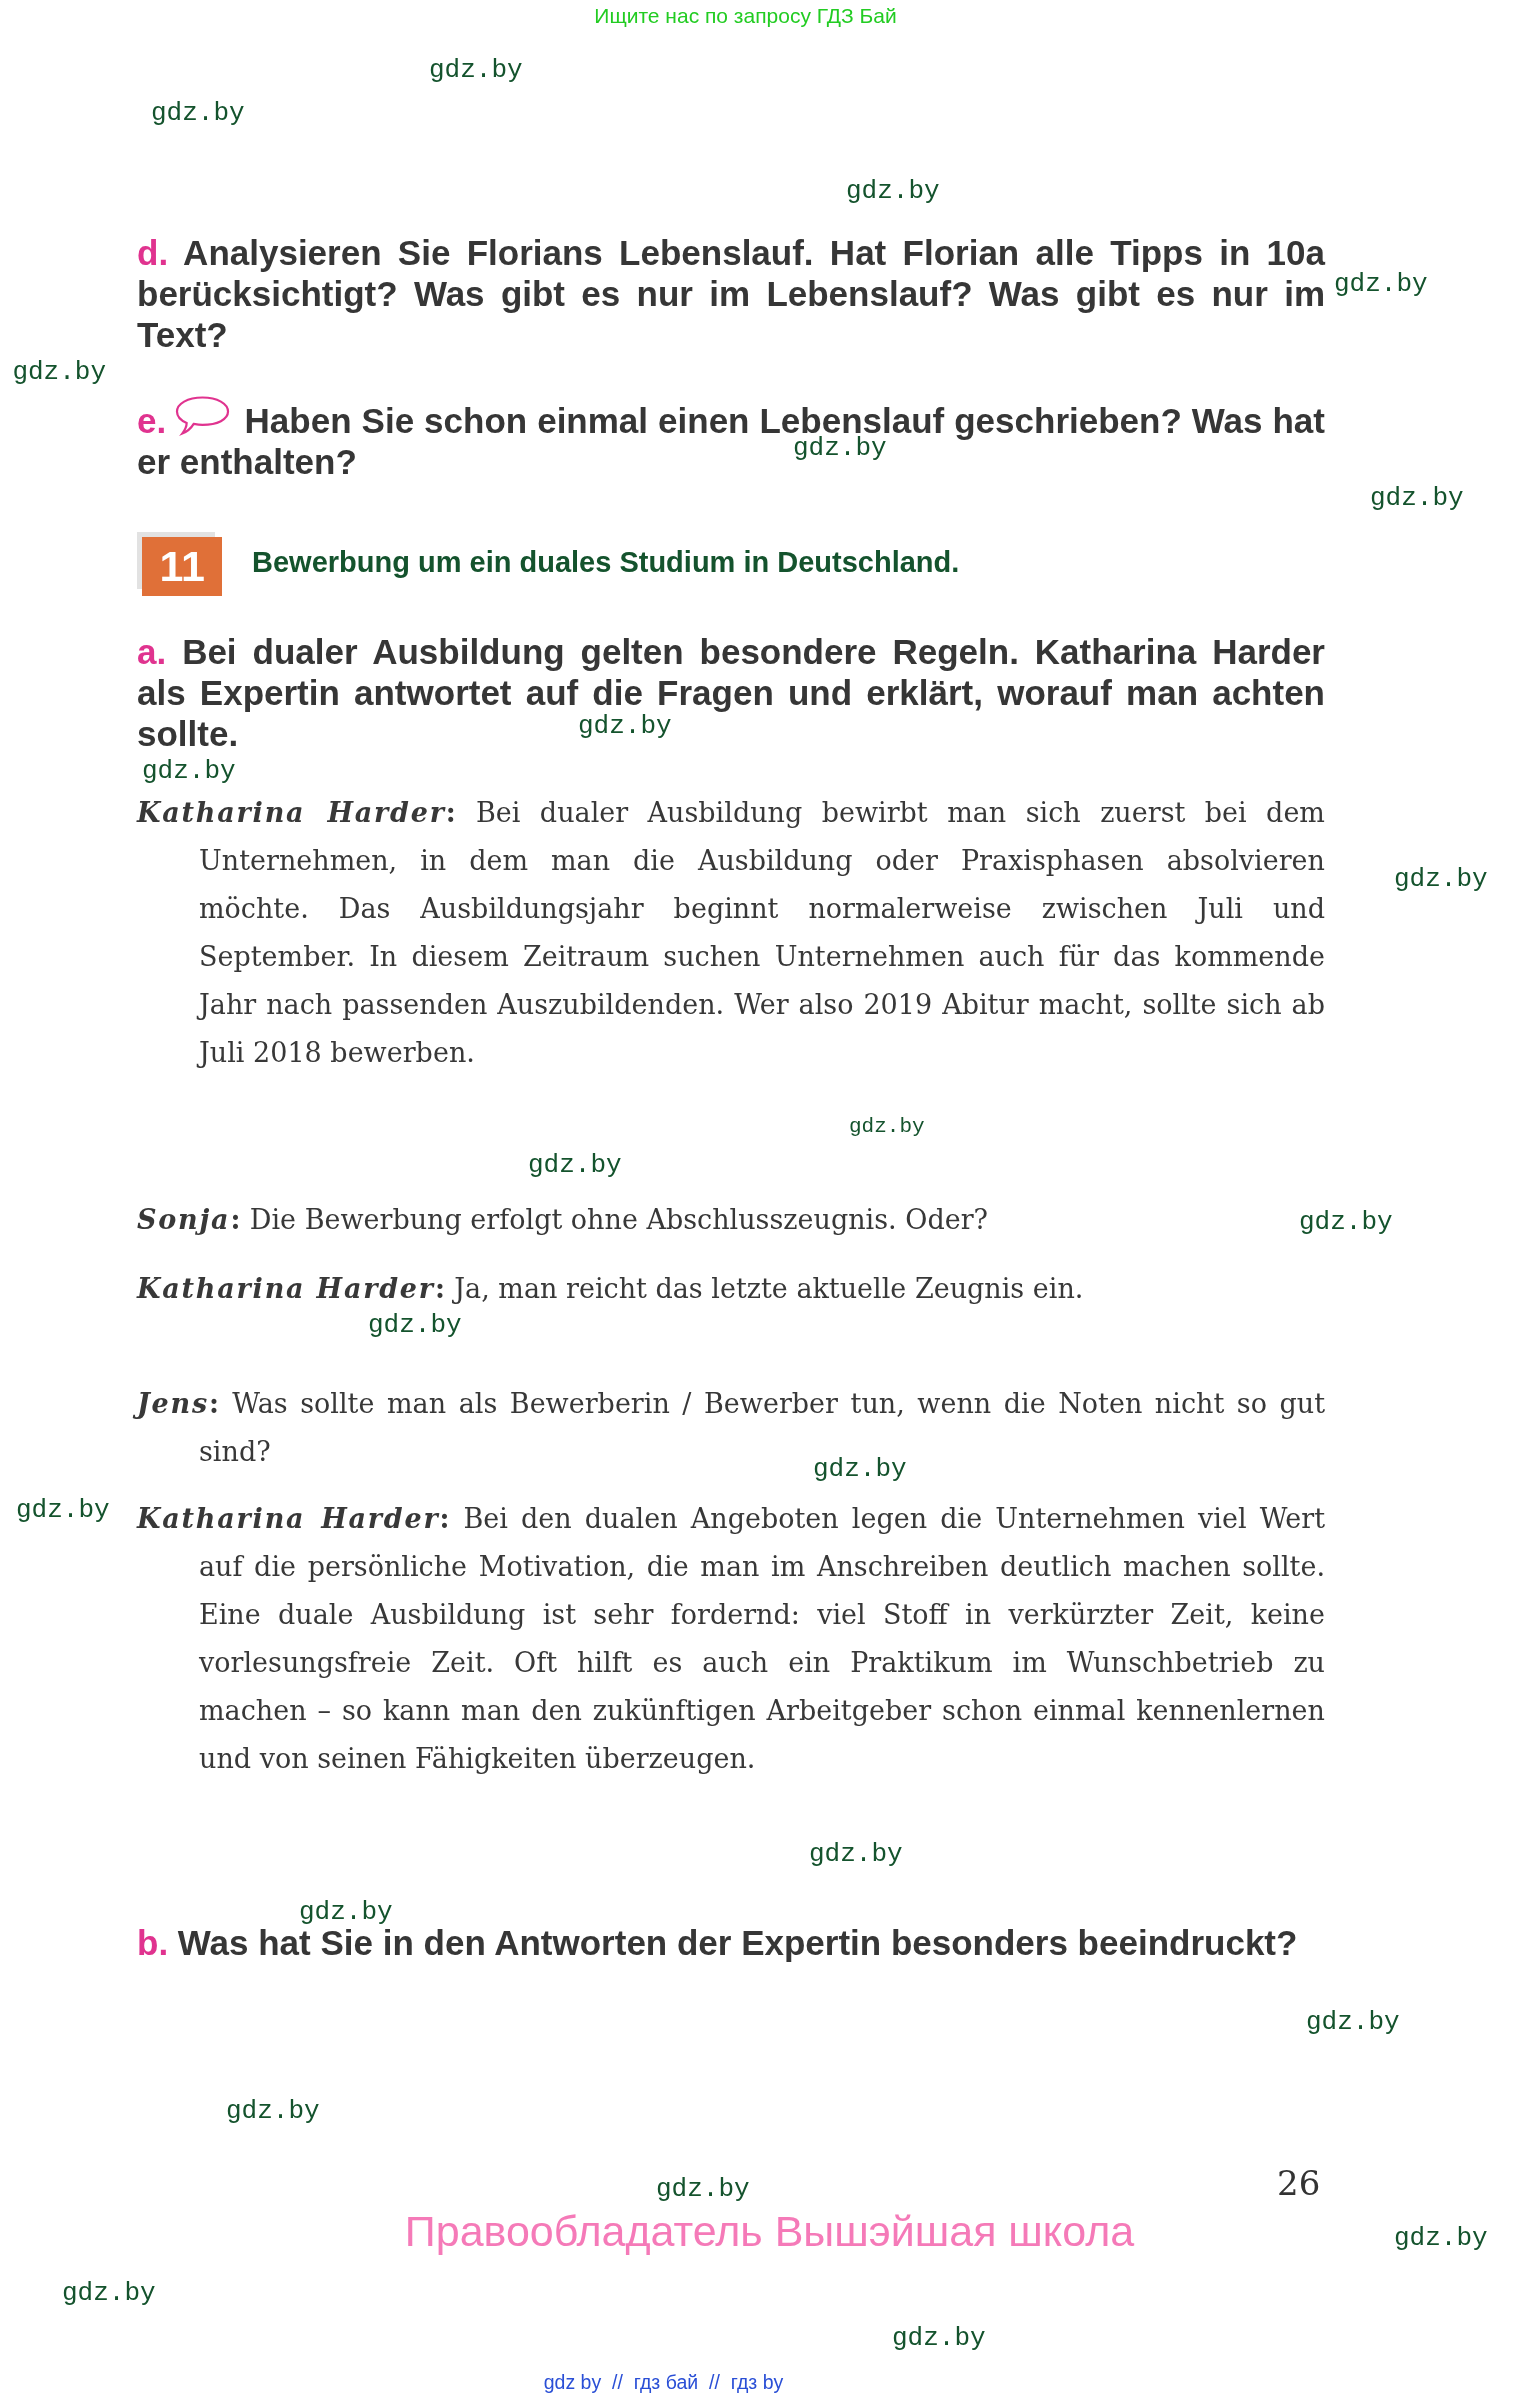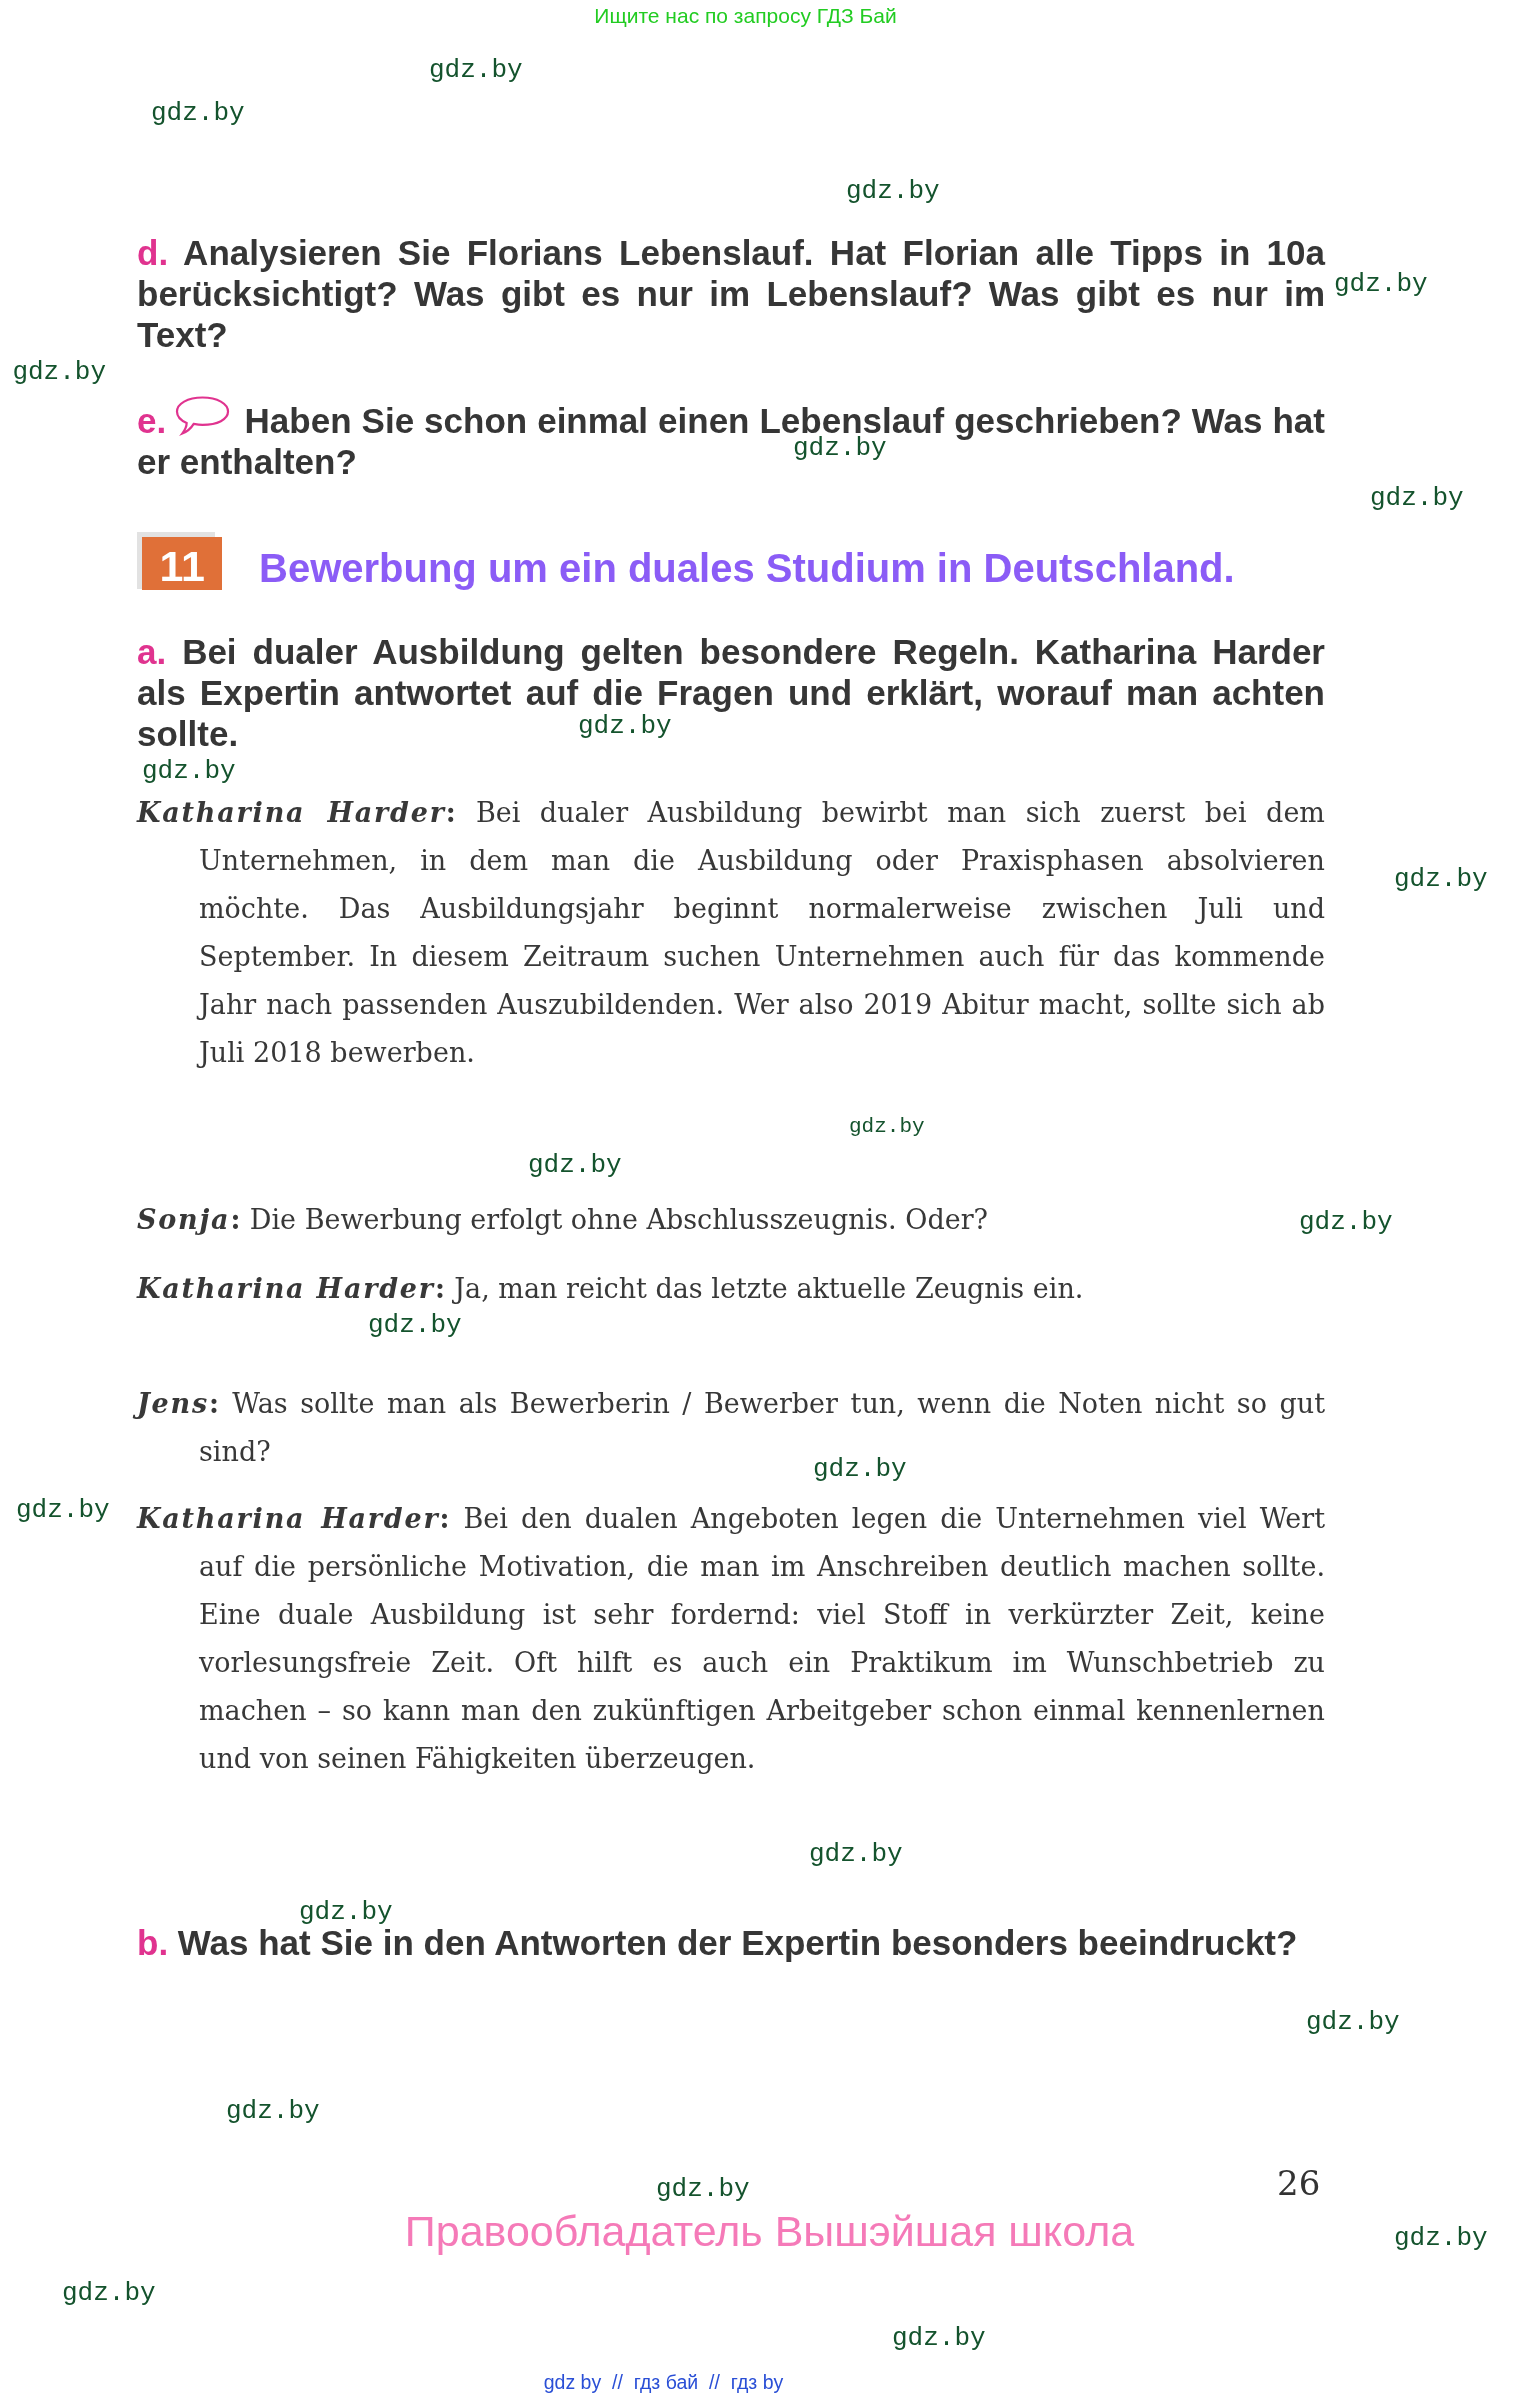--- a/index.html
+++ b/index.html
@@ -6,22 +6,22 @@
   body { width: 1539px; height: 2401px; position: relative; overflow: hidden; color: #333333; }
   .abs { position: absolute; }
   .topbanner { left: 0; width: 1491px; top: 3.5px; text-align: center; font-family: "Liberation Sans", sans-serif; font-size: 21px; color: #22cc22; }
   .wm { font-family: Liberation Mono, monospace; font-size: 26px; color: #14532d; white-space: nowrap; }
   .wm.small { font-size: 21px; }
   .task { left: 137px; width: 1188px; font-family: "Liberation Sans", sans-serif; font-weight: bold; font-size: 35px; line-height: 41px; color: #363636; text-align: justify; }
   .task .letter { color: #e0338f; }
   .bubble { display: inline-block; width: 59px; height: 44px; vertical-align: -5.3px; margin: 0 12.4px 0 7px; }
   .ex-head { left: 137px; top: 530px; height: 71px; }
   .ex-num-shadow { position: absolute; left: 0; top: 1.8px; width: 78px; height: 57px; background: #e2e2e2; }
-  .ex-num { position: absolute; left: 5.3px; top: 7px; width: 80px; height: 53px; background: #e07038; color: #ffffff; font-family: "Liberation Sans", sans-serif; font-weight: bold; font-size: 43px; line-height: 59px; text-align: center; }
-  .ex-title { position: absolute; left: 122px; top: 16px; white-space: nowrap; font-family: "Liberation Sans", sans-serif; font-weight: bold; font-size: 40px; color: #8b5cf6; }
+  .ex-num { position: absolute; left: 5.3px; top: 7px; width: 80px; height: 59px; background: #e07038; color: #ffffff; font-family: "Liberation Sans", sans-serif; font-weight: bold; font-size: 43px; line-height: 59px; text-align: center; }
+  .ex-title { position: absolute; left: 115px; top: 16px; white-space: nowrap; font-family: "Liberation Sans", sans-serif; font-weight: bold; font-size: 29px; color: #14532d; }
   .dlg { left: 137px; width: 1188px; font-family: "DejaVu Serif", "Liberation Serif", serif; font-size: 27px; line-height: 48px; color: #383838; text-align: justify; padding-left: 62px; text-indent: -62px; box-sizing: border-box; }
   .spk { font-weight: bold; font-style: italic; letter-spacing: 1.8px; }
   .pagenum { left: 1277px; top: 2163px; font-family: "DejaVu Serif", serif; font-size: 34px; color: #333333; }
   .copyright { left: 0; width: 1539px; top: 2207px; text-align: center; font-family: "Liberation Sans", sans-serif; font-size: 43px; color: #f57ab8; box-sizing: border-box; }
   .footer { left: 0; width: 1327px; top: 2371px; text-align: center; font-family: "Liberation Sans", sans-serif; font-size: 19.5px; color: #2a4fd6; }
 </style>
 </head>
 <body>
 
 <div class="abs topbanner">Ищите нас по запросу ГДЗ Бай</div>

